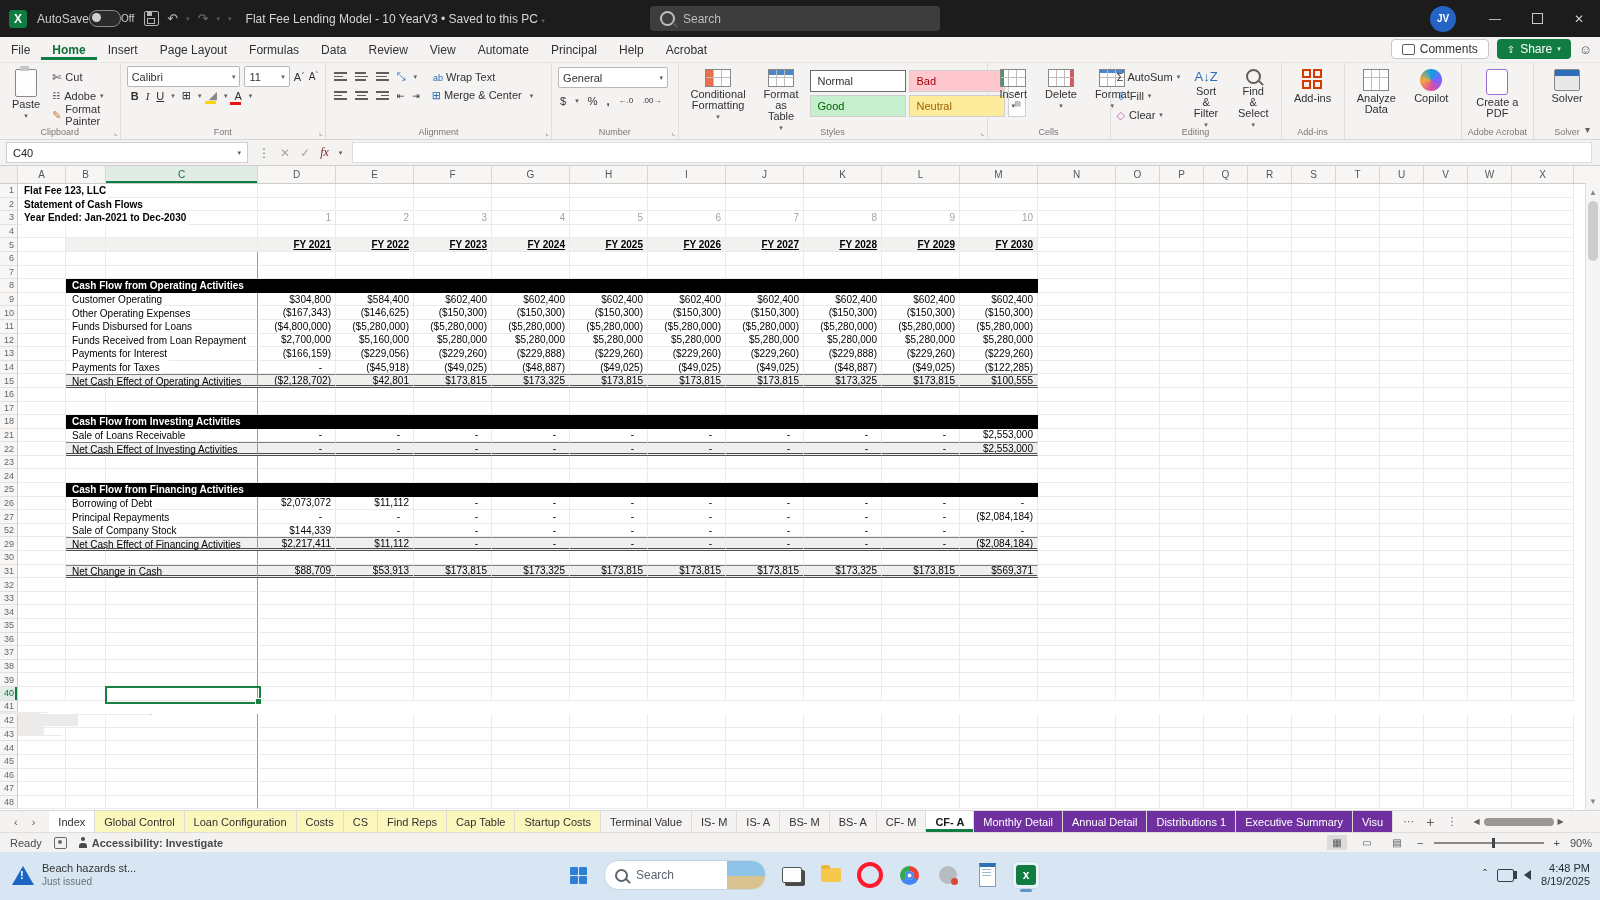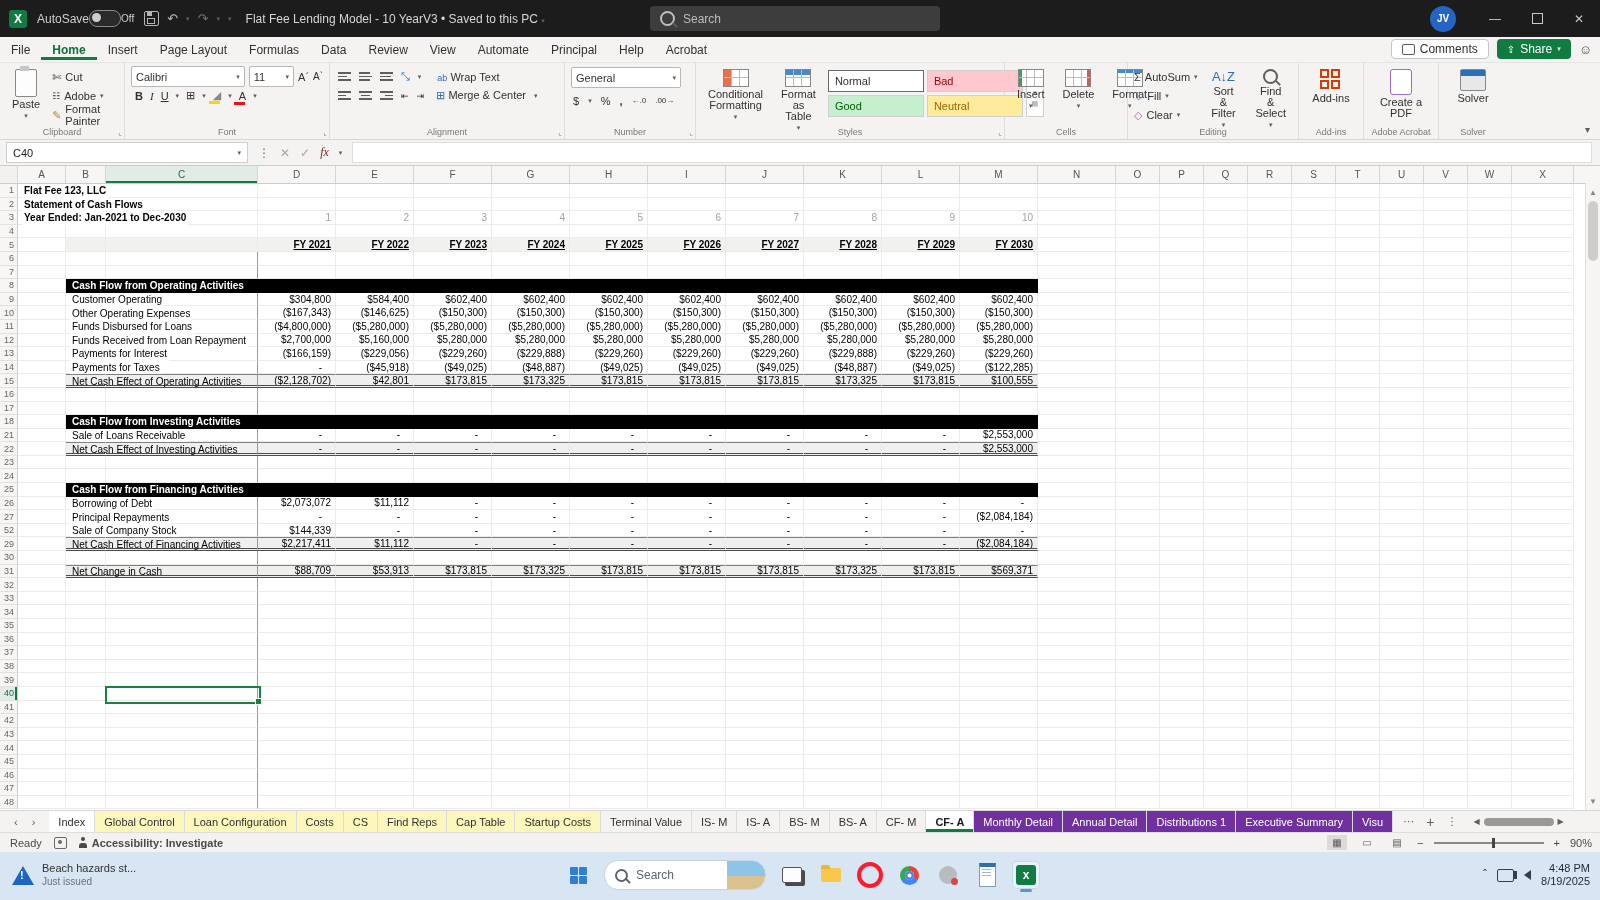--- a/index.html
+++ b/index.html
@@ -457,20 +457,32 @@
             <i></i>
             <i></i>
             <i></i>
             <i></i>
           </span>
         <span class="blabel">Add-ins</span>
       </div>
       <div class="glabel">Add-ins</div>
     </div>
 
+    <div class="rgroup" style="width:104px">
+      <div class="rbody">
+        <div class="bigbtn" style="width:48px">
+          <span class="cellsic" style="height:20px"></span>
+          <span class="blabel">Analyze Data</span>
+        </div>
+        <div class="bigbtn" style="width:42px">
+          <span class="copilot-ic"></span>
+          <span class="blabel">Copilot</span>
+        </div>
+      </div>
+    </div>
 
     <div class="rgroup" style="width:62px">
       <div class="bigbtn">
         <span class="pdf-ic"></span>
         <span class="blabel">Create a PDF</span>
       </div>
       <div class="glabel">Adobe Acrobat</div>
     </div>
 
     <div class="rgroup" style="width:56px;border-right:none">
@@ -1570,21 +1582,21 @@
           <div class="gc" style="width: 44px;"></div>
           <div class="gc" style="width: 44px;"></div>
           <div class="gc" style="width: 44px;"></div>
           <div class="gc" style="width: 44px;"></div>
           <div class="gc" style="width: 44px;"></div>
           <div class="gc" style="width: 62px;"></div>
           <div class="selbox" style="left: 105px; top: -1px; width: 152px; height: 13.6px;">
             <span class="fh"></span>
           </div>
         </div>
-        <div class="grow" style="height: 13.6px;">
+        <div class="grow" style="height: 13.6px; flex-direction: column;">
           <div class="rh">41</div>
           <div class="gc" style="width: 48px;"></div>
           <div class="gc" style="width: 40px;"></div>
           <div class="gc cline" style="width: 152px;"></div>
           <div class="gc" style="width: 78px;"></div>
           <div class="gc" style="width: 78px;"></div>
           <div class="gc" style="width: 78px;"></div>
           <div class="gc" style="width: 78px;"></div>
           <div class="gc" style="width: 78px;"></div>
           <div class="gc" style="width: 78px;"></div>

